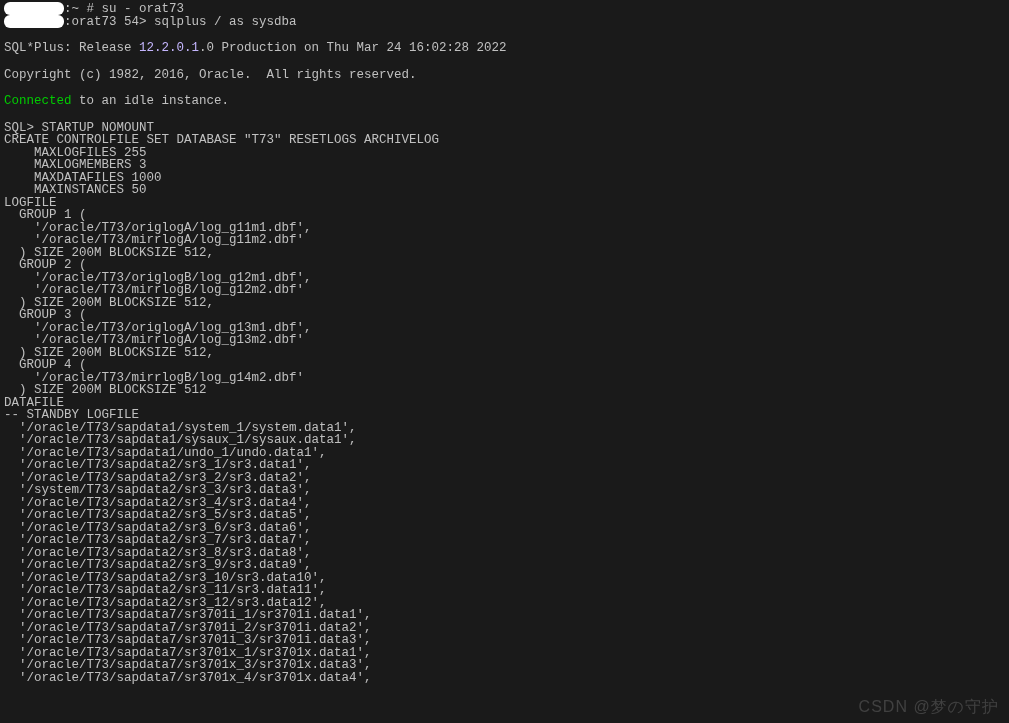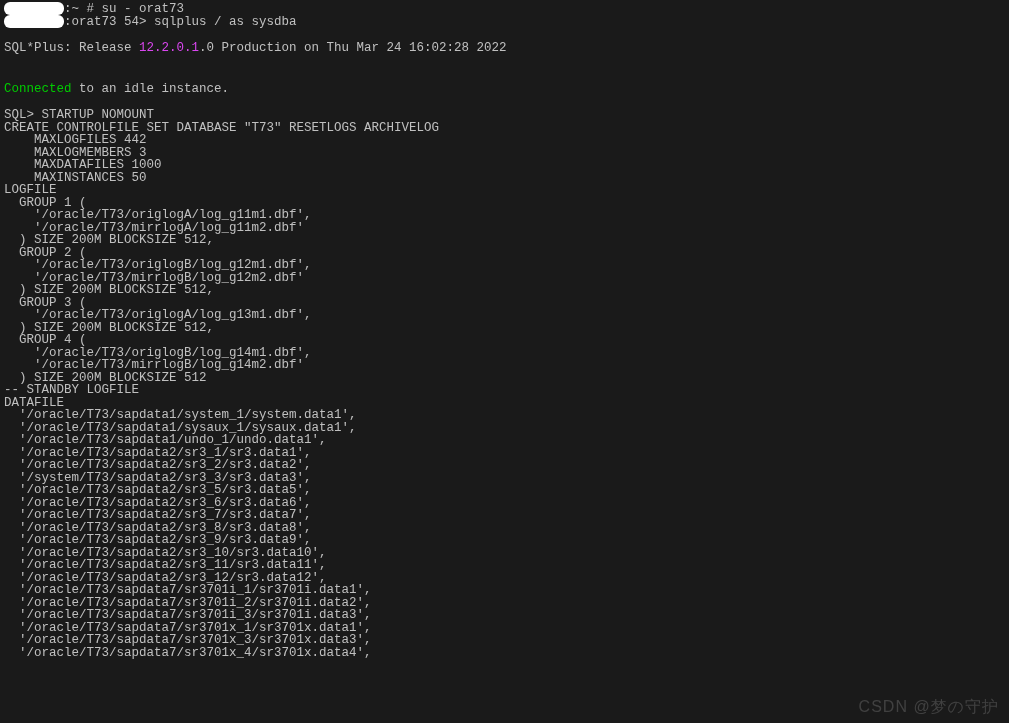--- a/index.html
+++ b/index.html
@@ -22,21 +22,21 @@
     .line {
       white-space: pre;
     }
     .blank-line {
       height: 14px;
     }
     .green {
       color: #00cc00;
     }
     .yellow-orange {
-      color: #d946ef;
+      color: #c4b5fd;
     }
     .redacted {
       display: inline-block;
       background: #fff;
       color: #fff;
       border-radius: 6px;
       vertical-align: middle;
     }
     .watermark {
       position: absolute;
@@ -51,54 +51,56 @@
   </style>
 </head>
 <body>
 
 <div>
   <div class="line"><span class="redacted">        </span><span>:~ # su - orat73</span></div>
   <div class="line"><span class="redacted">        </span><span>:orat73 54&gt; sqlplus / as sysdba</span></div>
   <div class="blank-line"></div>
   <div class="line"><span>SQL*Plus: Release </span><span class="yellow-orange">12.2.0.1</span><span>.0 Production on Thu Mar 24 16:02:28 2022</span></div>
   <div class="blank-line"></div>
+  <div class="line">Copyright (c) 1982, 2016, Oracle.  All rights reserved.</div>
   <div class="blank-line"></div>
   <div class="line"><span class="green">Connected</span><span> to an idle instance.</span></div>
   <div class="blank-line"></div>
   <div id="sql-block">
       <div class="line">SQL&gt; STARTUP NOMOUNT</div>
       <div class="line">CREATE CONTROLFILE SET DATABASE "T73" RESETLOGS ARCHIVELOG</div>
-      <div class="line">    MAXLOGFILES 442</div>
+      <div class="line">    MAXLOGFILES 255</div>
       <div class="line">    MAXLOGMEMBERS 3</div>
       <div class="line">    MAXDATAFILES 1000</div>
       <div class="line">    MAXINSTANCES 50</div>
       <div class="line">LOGFILE</div>
       <div class="line">  GROUP 1 (</div>
       <div class="line">    '/oracle/T73/origlogA/log_g11m1.dbf',</div>
       <div class="line">    '/oracle/T73/mirrlogA/log_g11m2.dbf'</div>
       <div class="line">  ) SIZE 200M BLOCKSIZE 512,</div>
       <div class="line">  GROUP 2 (</div>
       <div class="line">    '/oracle/T73/origlogB/log_g12m1.dbf',</div>
       <div class="line">    '/oracle/T73/mirrlogB/log_g12m2.dbf'</div>
       <div class="line">  ) SIZE 200M BLOCKSIZE 512,</div>
       <div class="line">  GROUP 3 (</div>
       <div class="line">    '/oracle/T73/origlogA/log_g13m1.dbf',</div>
+      <div class="line">    '/oracle/T73/mirrlogA/log_g13m2.dbf'</div>
       <div class="line">  ) SIZE 200M BLOCKSIZE 512,</div>
       <div class="line">  GROUP 4 (</div>
-      <div class="line">    '/oracle/T73/origlogB/log_g14m1.dbf',</div>
       <div class="line">    '/oracle/T73/mirrlogB/log_g14m2.dbf'</div>
       <div class="line">  ) SIZE 200M BLOCKSIZE 512</div>
+      <div class="line">DATAFILE</div>
       <div class="line">-- STANDBY LOGFILE</div>
-      <div class="line">DATAFILE</div>
       <div class="line">  '/oracle/T73/sapdata1/system_1/system.data1',</div>
       <div class="line">  '/oracle/T73/sapdata1/sysaux_1/sysaux.data1',</div>
       <div class="line">  '/oracle/T73/sapdata1/undo_1/undo.data1',</div>
       <div class="line">  '/oracle/T73/sapdata2/sr3_1/sr3.data1',</div>
       <div class="line">  '/oracle/T73/sapdata2/sr3_2/sr3.data2',</div>
       <div class="line">  '/system/T73/sapdata2/sr3_3/sr3.data3',</div>
+      <div class="line">  '/oracle/T73/sapdata2/sr3_4/sr3.data4',</div>
       <div class="line">  '/oracle/T73/sapdata2/sr3_5/sr3.data5',</div>
       <div class="line">  '/oracle/T73/sapdata2/sr3_6/sr3.data6',</div>
       <div class="line">  '/oracle/T73/sapdata2/sr3_7/sr3.data7',</div>
       <div class="line">  '/oracle/T73/sapdata2/sr3_8/sr3.data8',</div>
       <div class="line">  '/oracle/T73/sapdata2/sr3_9/sr3.data9',</div>
       <div class="line">  '/oracle/T73/sapdata2/sr3_10/sr3.data10',</div>
       <div class="line">  '/oracle/T73/sapdata2/sr3_11/sr3.data11',</div>
       <div class="line">  '/oracle/T73/sapdata2/sr3_12/sr3.data12',</div>
       <div class="line">  '/oracle/T73/sapdata7/sr3701i_1/sr3701i.data1',</div>
       <div class="line">  '/oracle/T73/sapdata7/sr3701i_2/sr3701i.data2',</div>

